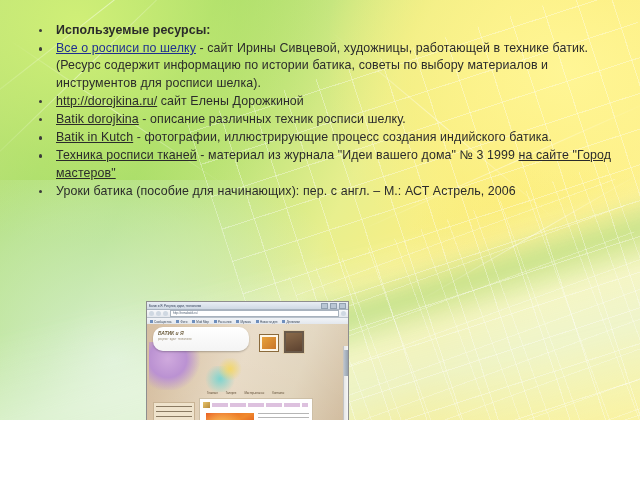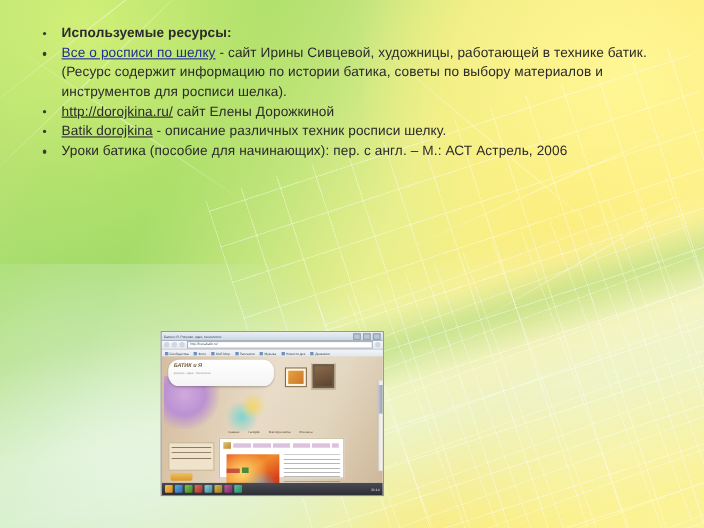--- a/index.html
+++ b/index.html
@@ -7,21 +7,21 @@
     padding: 0;
     background: #ffffff;
   }
   body {
     font-family: "Liberation Sans", sans-serif;
   }
 
   #slide {
     position: relative;
     width: 640px;
-    height: 480px;
+    height: 420px;
     overflow: hidden;
     background: #86efac;
   }
 
   
   .bg-base {
     position: absolute;
     inset: 0;
     background:
       linear-gradient(115deg,
@@ -350,22 +350,28 @@
       <li>
         <a class="lnk" href="#">http://dorojkina.ru/</a><span> сайт  Елены Дорожкиной</span>
       </li>
 
 
       <li>
         <a class="lnk" href="#">Batik dorojkina</a><span> - описание различных техник росписи шелку.</span>
       </li>
 
 
-
-
+      <li>
+        <a class="lnk" href="#">Batik in Kutch</a><span> - фотографии, иллюстрирующие процесс создания индийского батика.</span>
+      </li>
+
+
+      <li>
+        <a class="lnk" href="#">Техника росписи тканей</a><span> - материал из журнала "Идеи вашего дома" № 3 1999 </span><a class="lnk" href="#">на сайте "Город мастеров"</a>
+      </li>
 
       <li>
         <span>Уроки батика (пособие для начинающих): пер. с англ. – М.: АСТ Астрель, 2006</span>
       </li>
 
     </ul>
   </div>
 
   <div class="shot">
 

